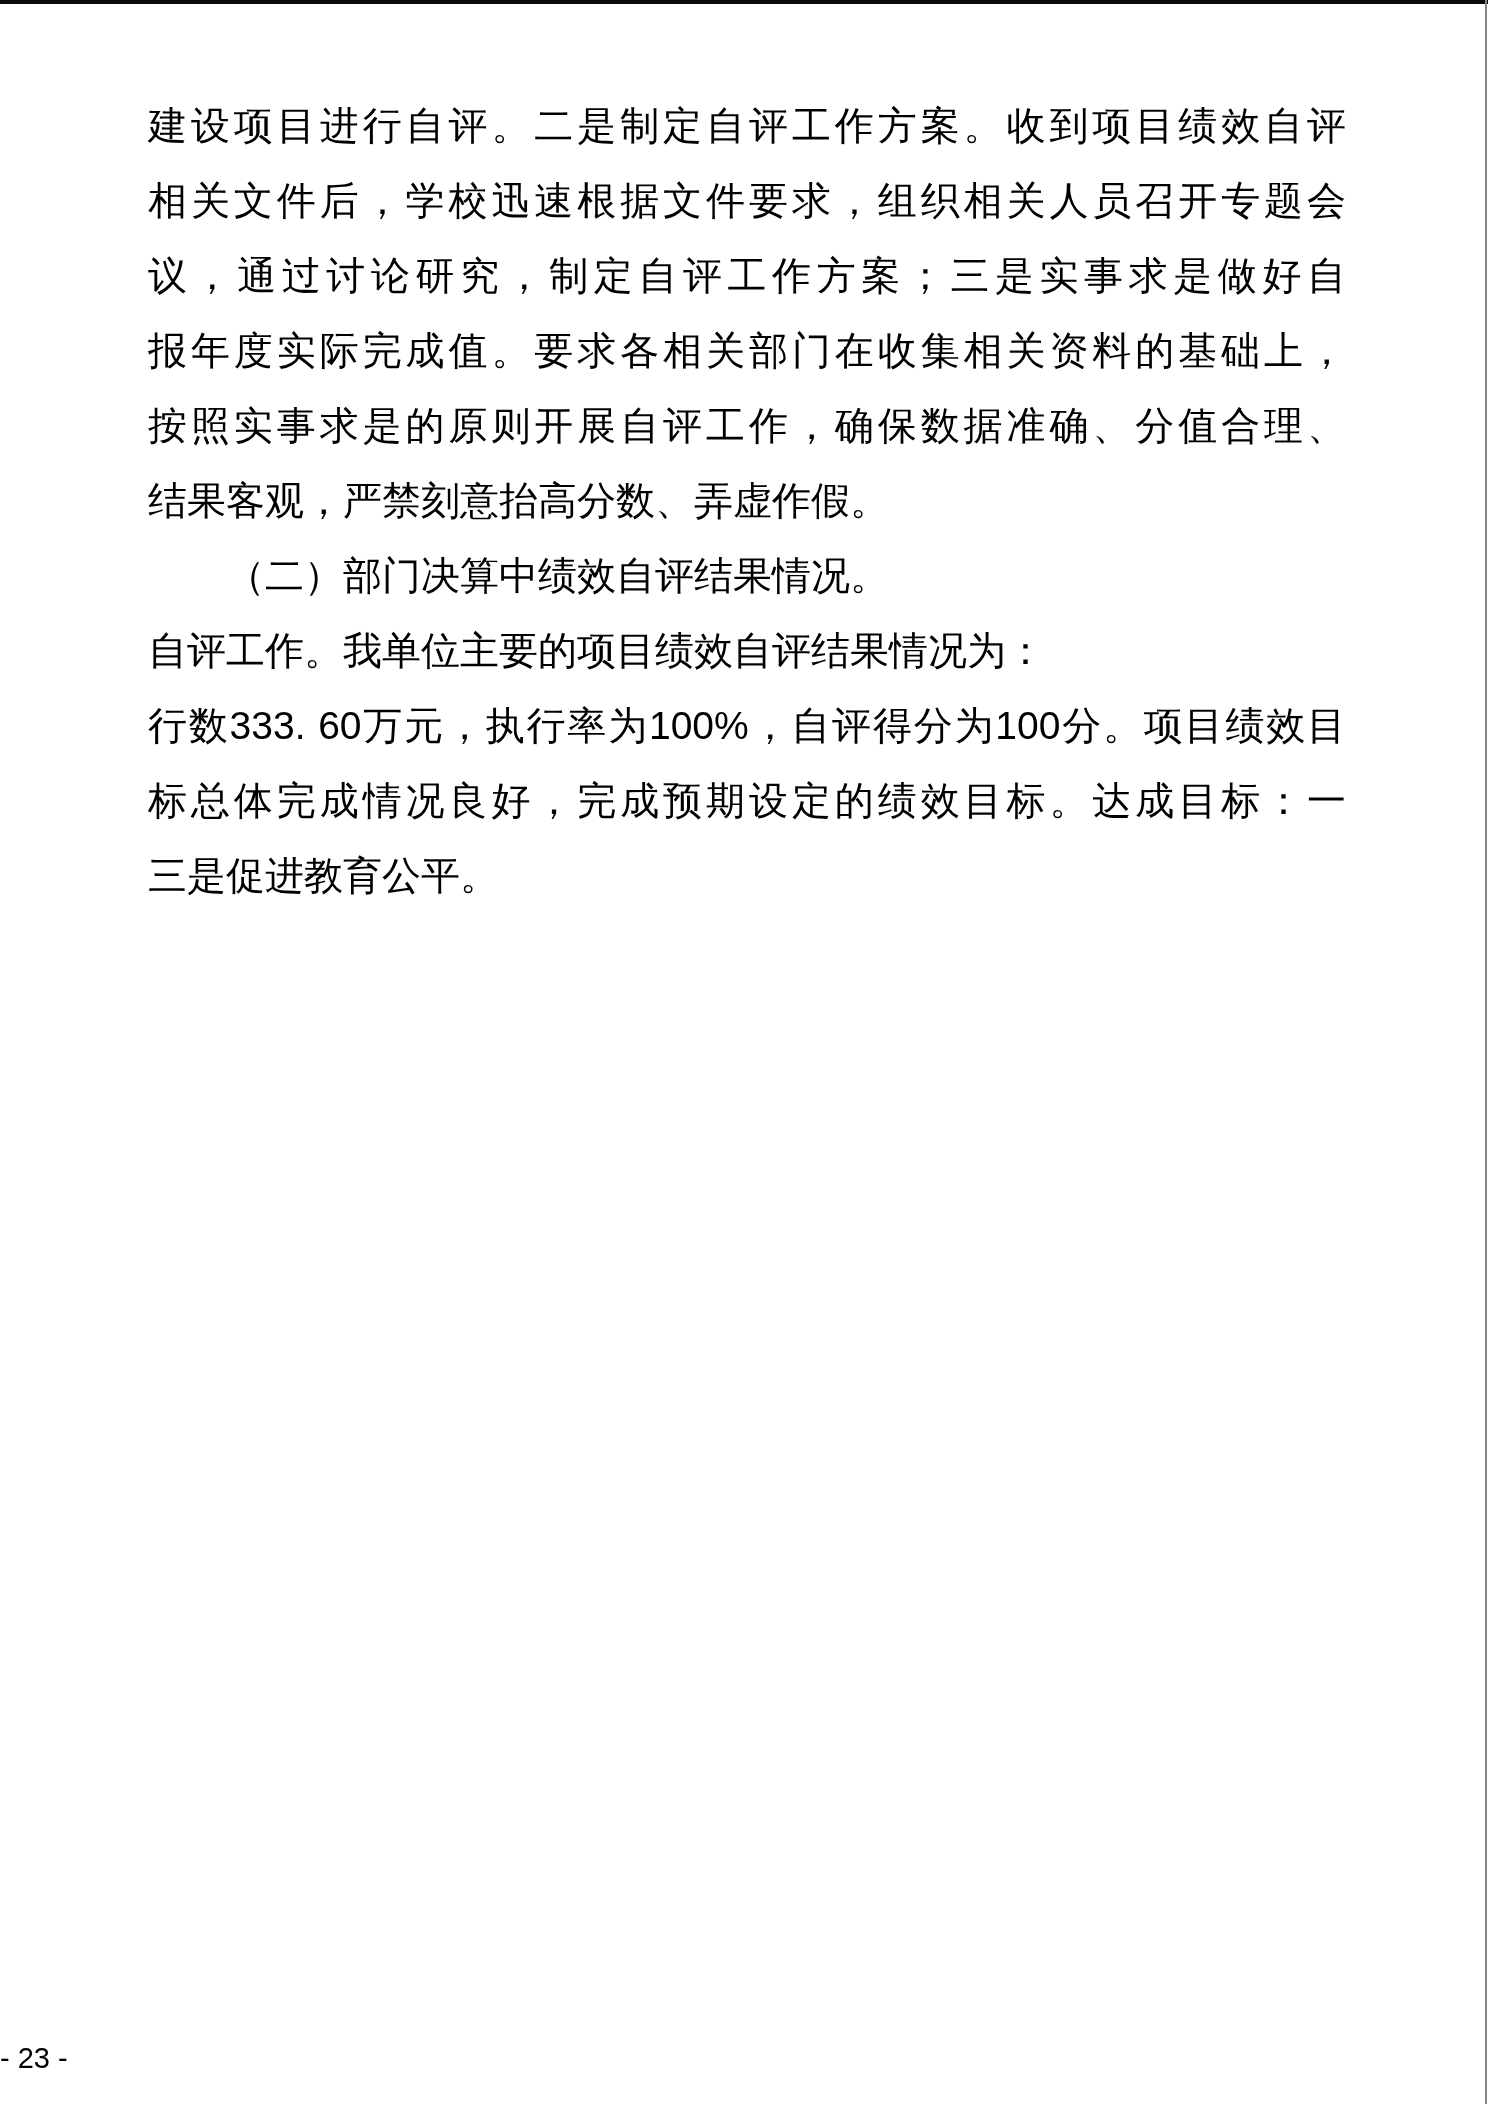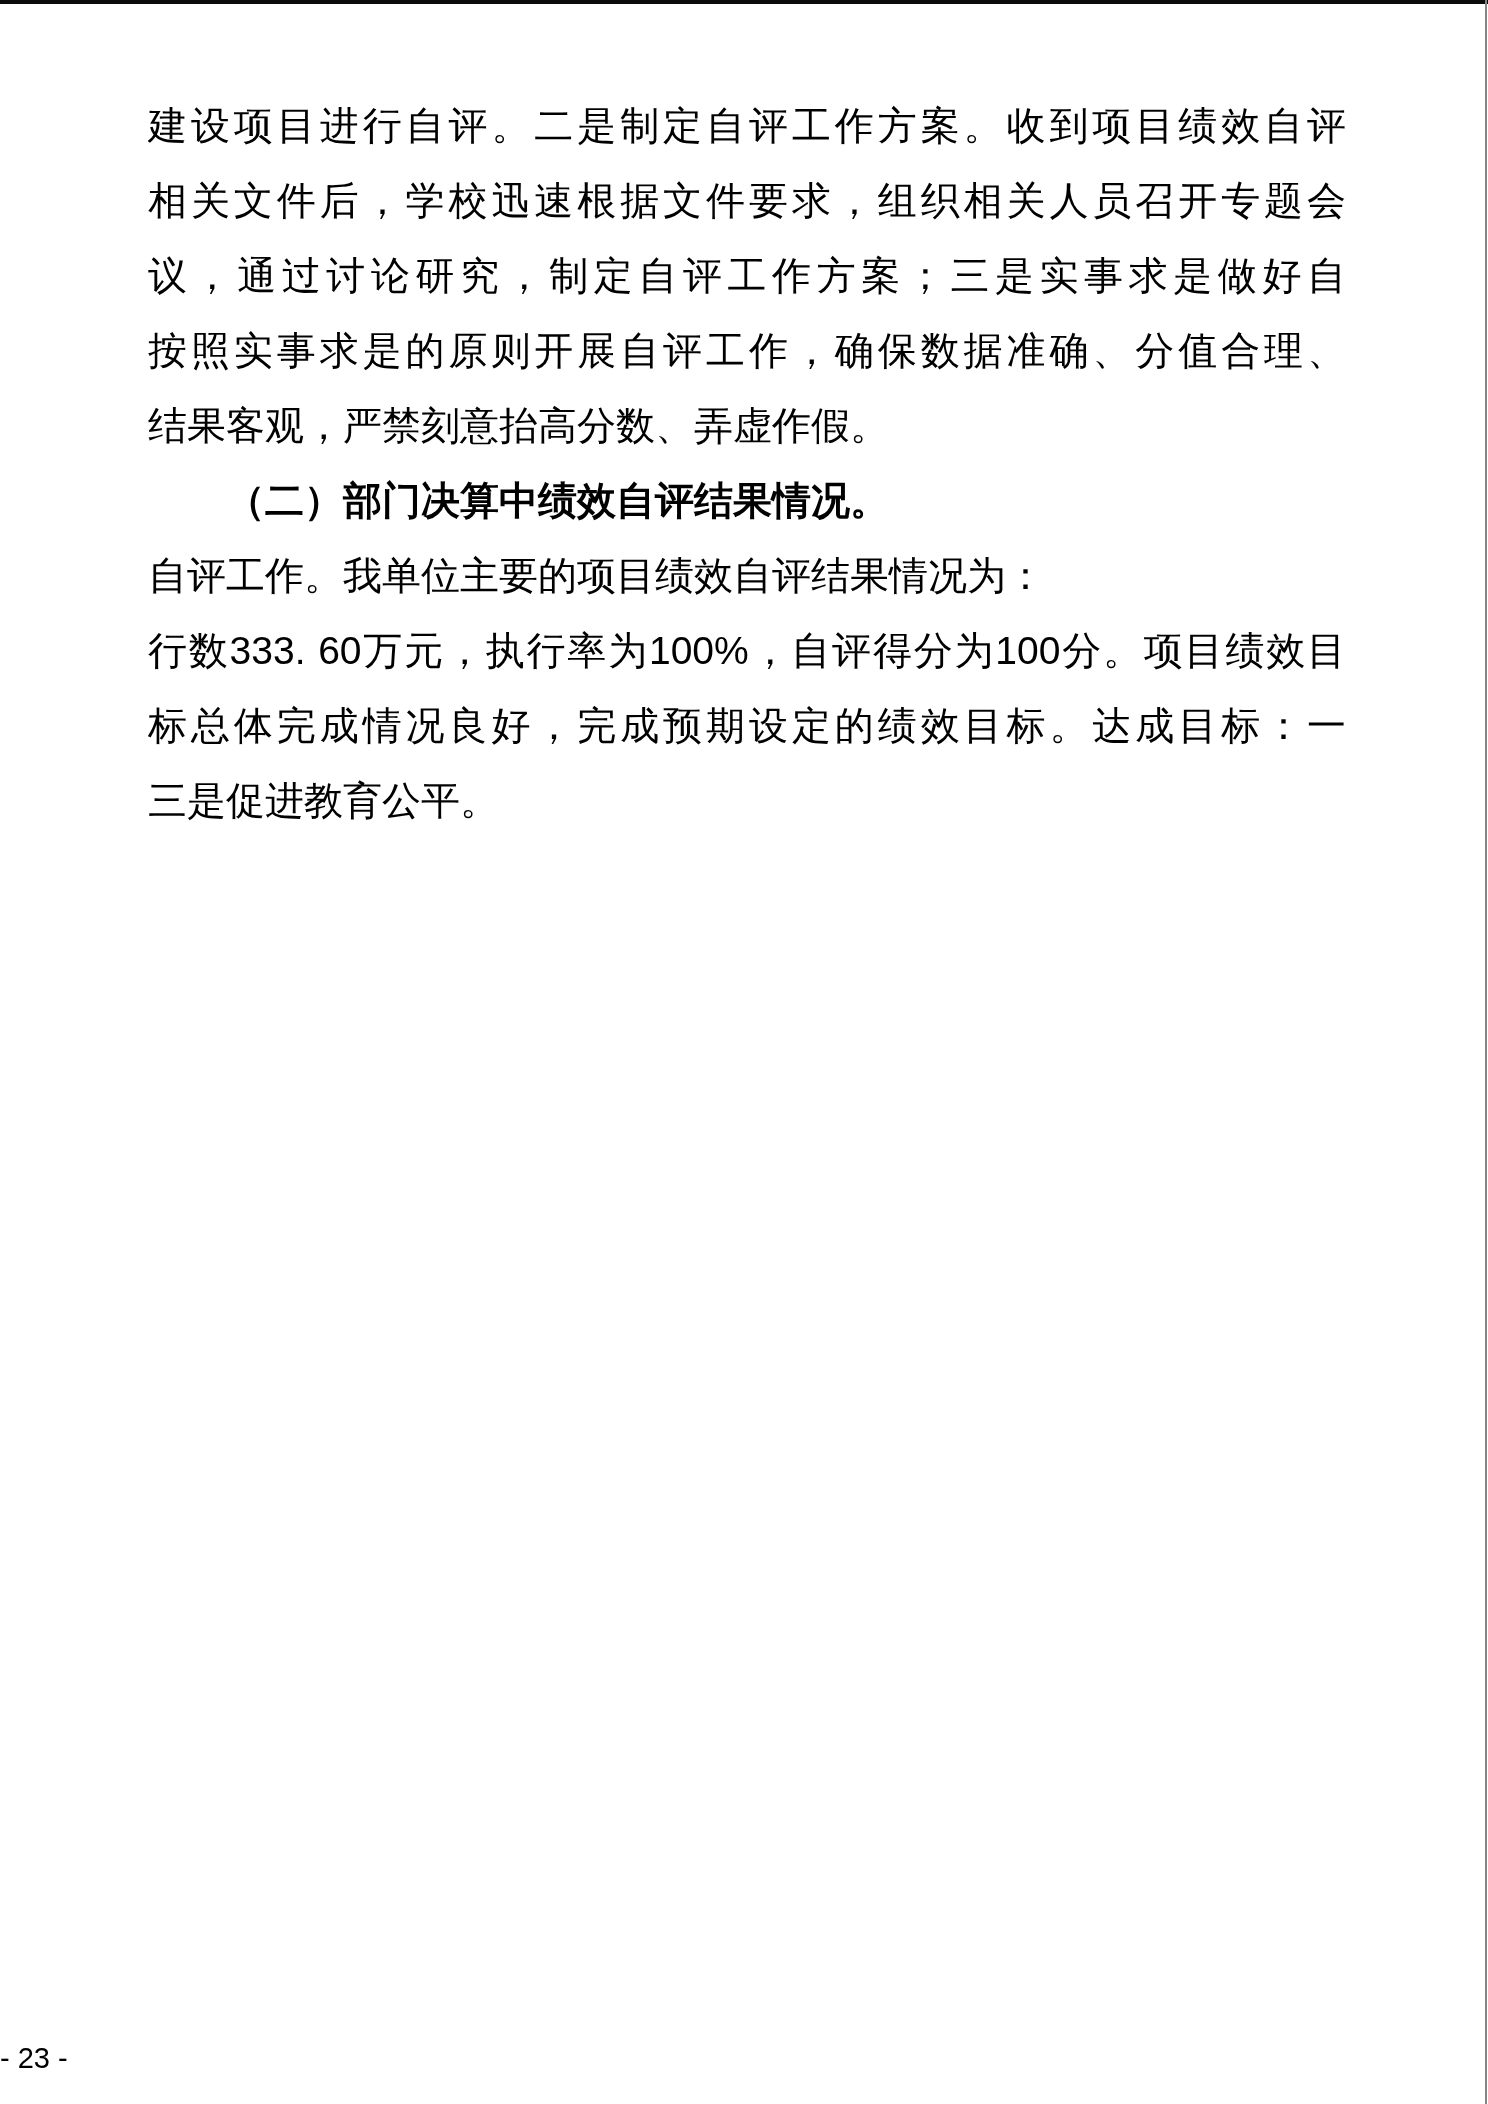--- a/index.html
+++ b/index.html
@@ -51,21 +51,21 @@
     text-align: center;
     text-align-last: left;
   }
   .line.body-indent {
     text-indent: 2em;
   }
   .line.heading {
     text-align: right;
     text-align-last: left;
     text-indent: 2em;
-    font-weight: 700;
+    font-weight: 400;
   }
   .page-number {
     position: absolute;
     top: 2040px;
     left: 0;
     width: 100%;
     text-align: left;
     font-size: 29px;
     line-height: 36px;
     color: #000000;
@@ -75,20 +75,21 @@
 <body>
 
 <div class="page" style="background: rgb(255, 255, 255); color: rgb(0, 0, 0);">
   <div class="top-edge" style="background: rgb(11, 11, 11);"></div>
   <div class="right-edge" style="background: rgb(133, 133, 133);"></div>
 
   <div class="text-block">
       <div class="line body">建设项目进行自评。二是制定自评工作方案。收到项目绩效自评</div>
       <div class="line body">相关文件后，学校迅速根据文件要求，组织相关人员召开专题会</div>
       <div class="line body">议，通过讨论研究，制定自评工作方案；三是实事求是做好自</div>
+      <div class="line body">报年度实际完成值。要求各相关部门在收集相关资料的基础上，</div>
       <div class="line body">按照实事求是的原则开展自评工作，确保数据准确、分值合理、</div>
       <div class="line body-end">结果客观，严禁刻意抬高分数、弄虚作假。</div>
       <div class="line heading">（二）部门决算中绩效自评结果情况。</div>
       <div class="line body-end">自评工作。我单位主要的项目绩效自评结果情况为：</div>
       <div class="line body">行数333. 60万元，执行率为100%，自评得分为100分。项目绩效目</div>
       <div class="line body">标总体完成情况良好，完成预期设定的绩效目标。达成目标：一</div>
       <div class="line body-end">三是促进教育公平。</div>
     </div>
 
   <div class="page-number">- 23 -</div>

